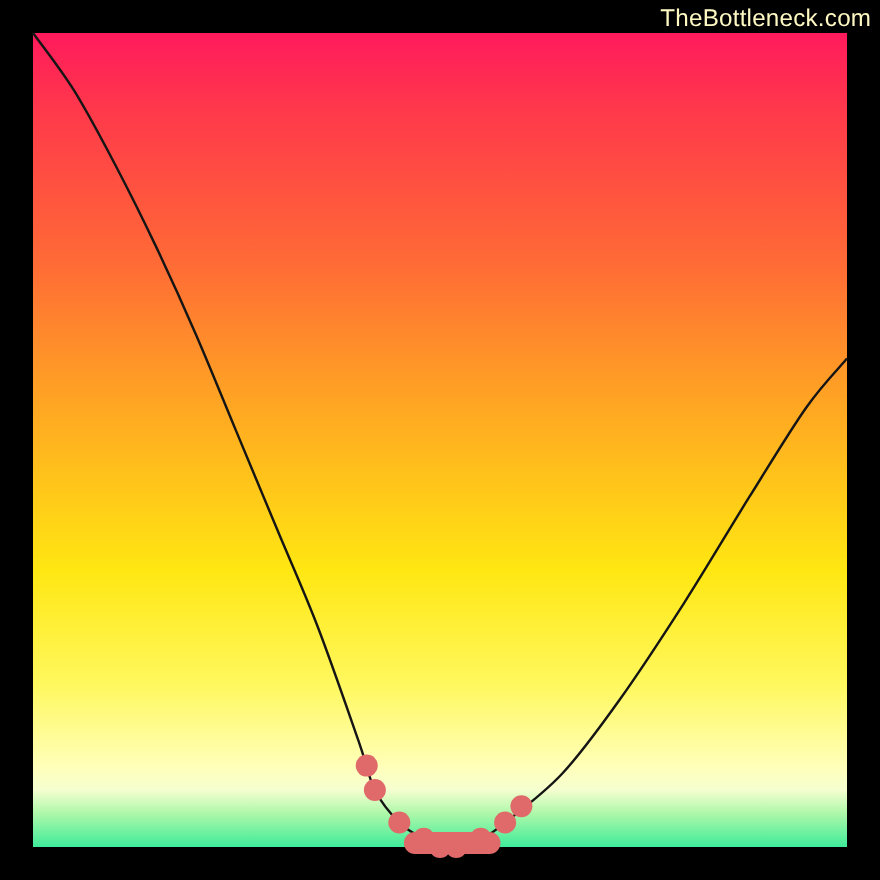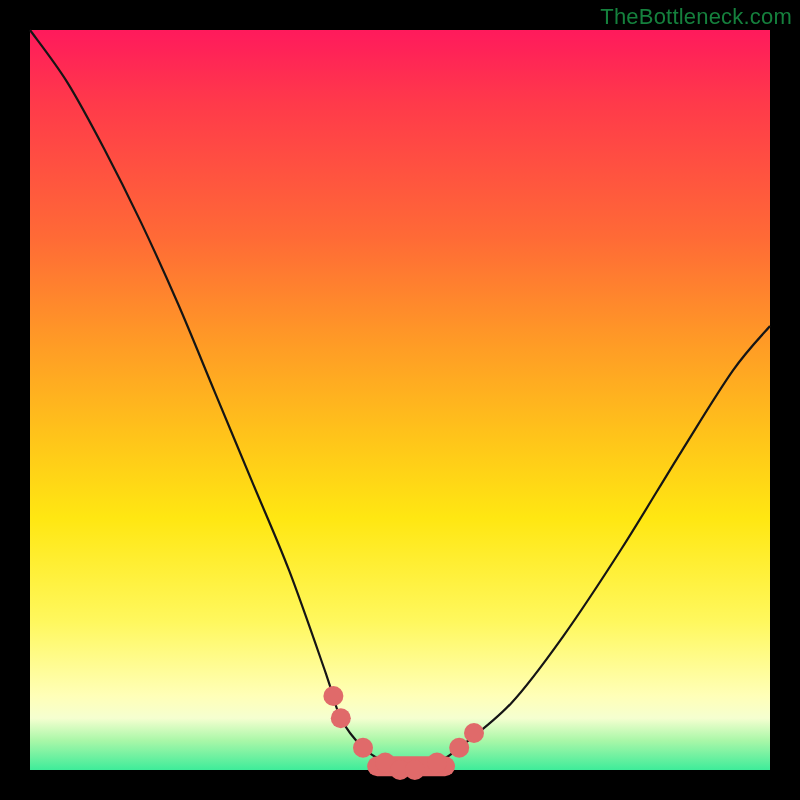--- a/index.html
+++ b/index.html
@@ -36,21 +36,21 @@
       #ffffb8 90%,
       #f5ffd0 93%,
       #aaf7a8 96%,
       #3eec9a 100%
     );
   }
   .watermark {
     position: absolute;
     top: 4px;
     right: 8px;
-    color: #15803d;
+    color: #fef9c3;
     font-size: 22px;
     font-weight: 500;
     letter-spacing: 0.2px;
     user-select: none;
   }
   svg.curve {
     position: absolute;
     left: 0;
     top: 0;
     width: 740px;

